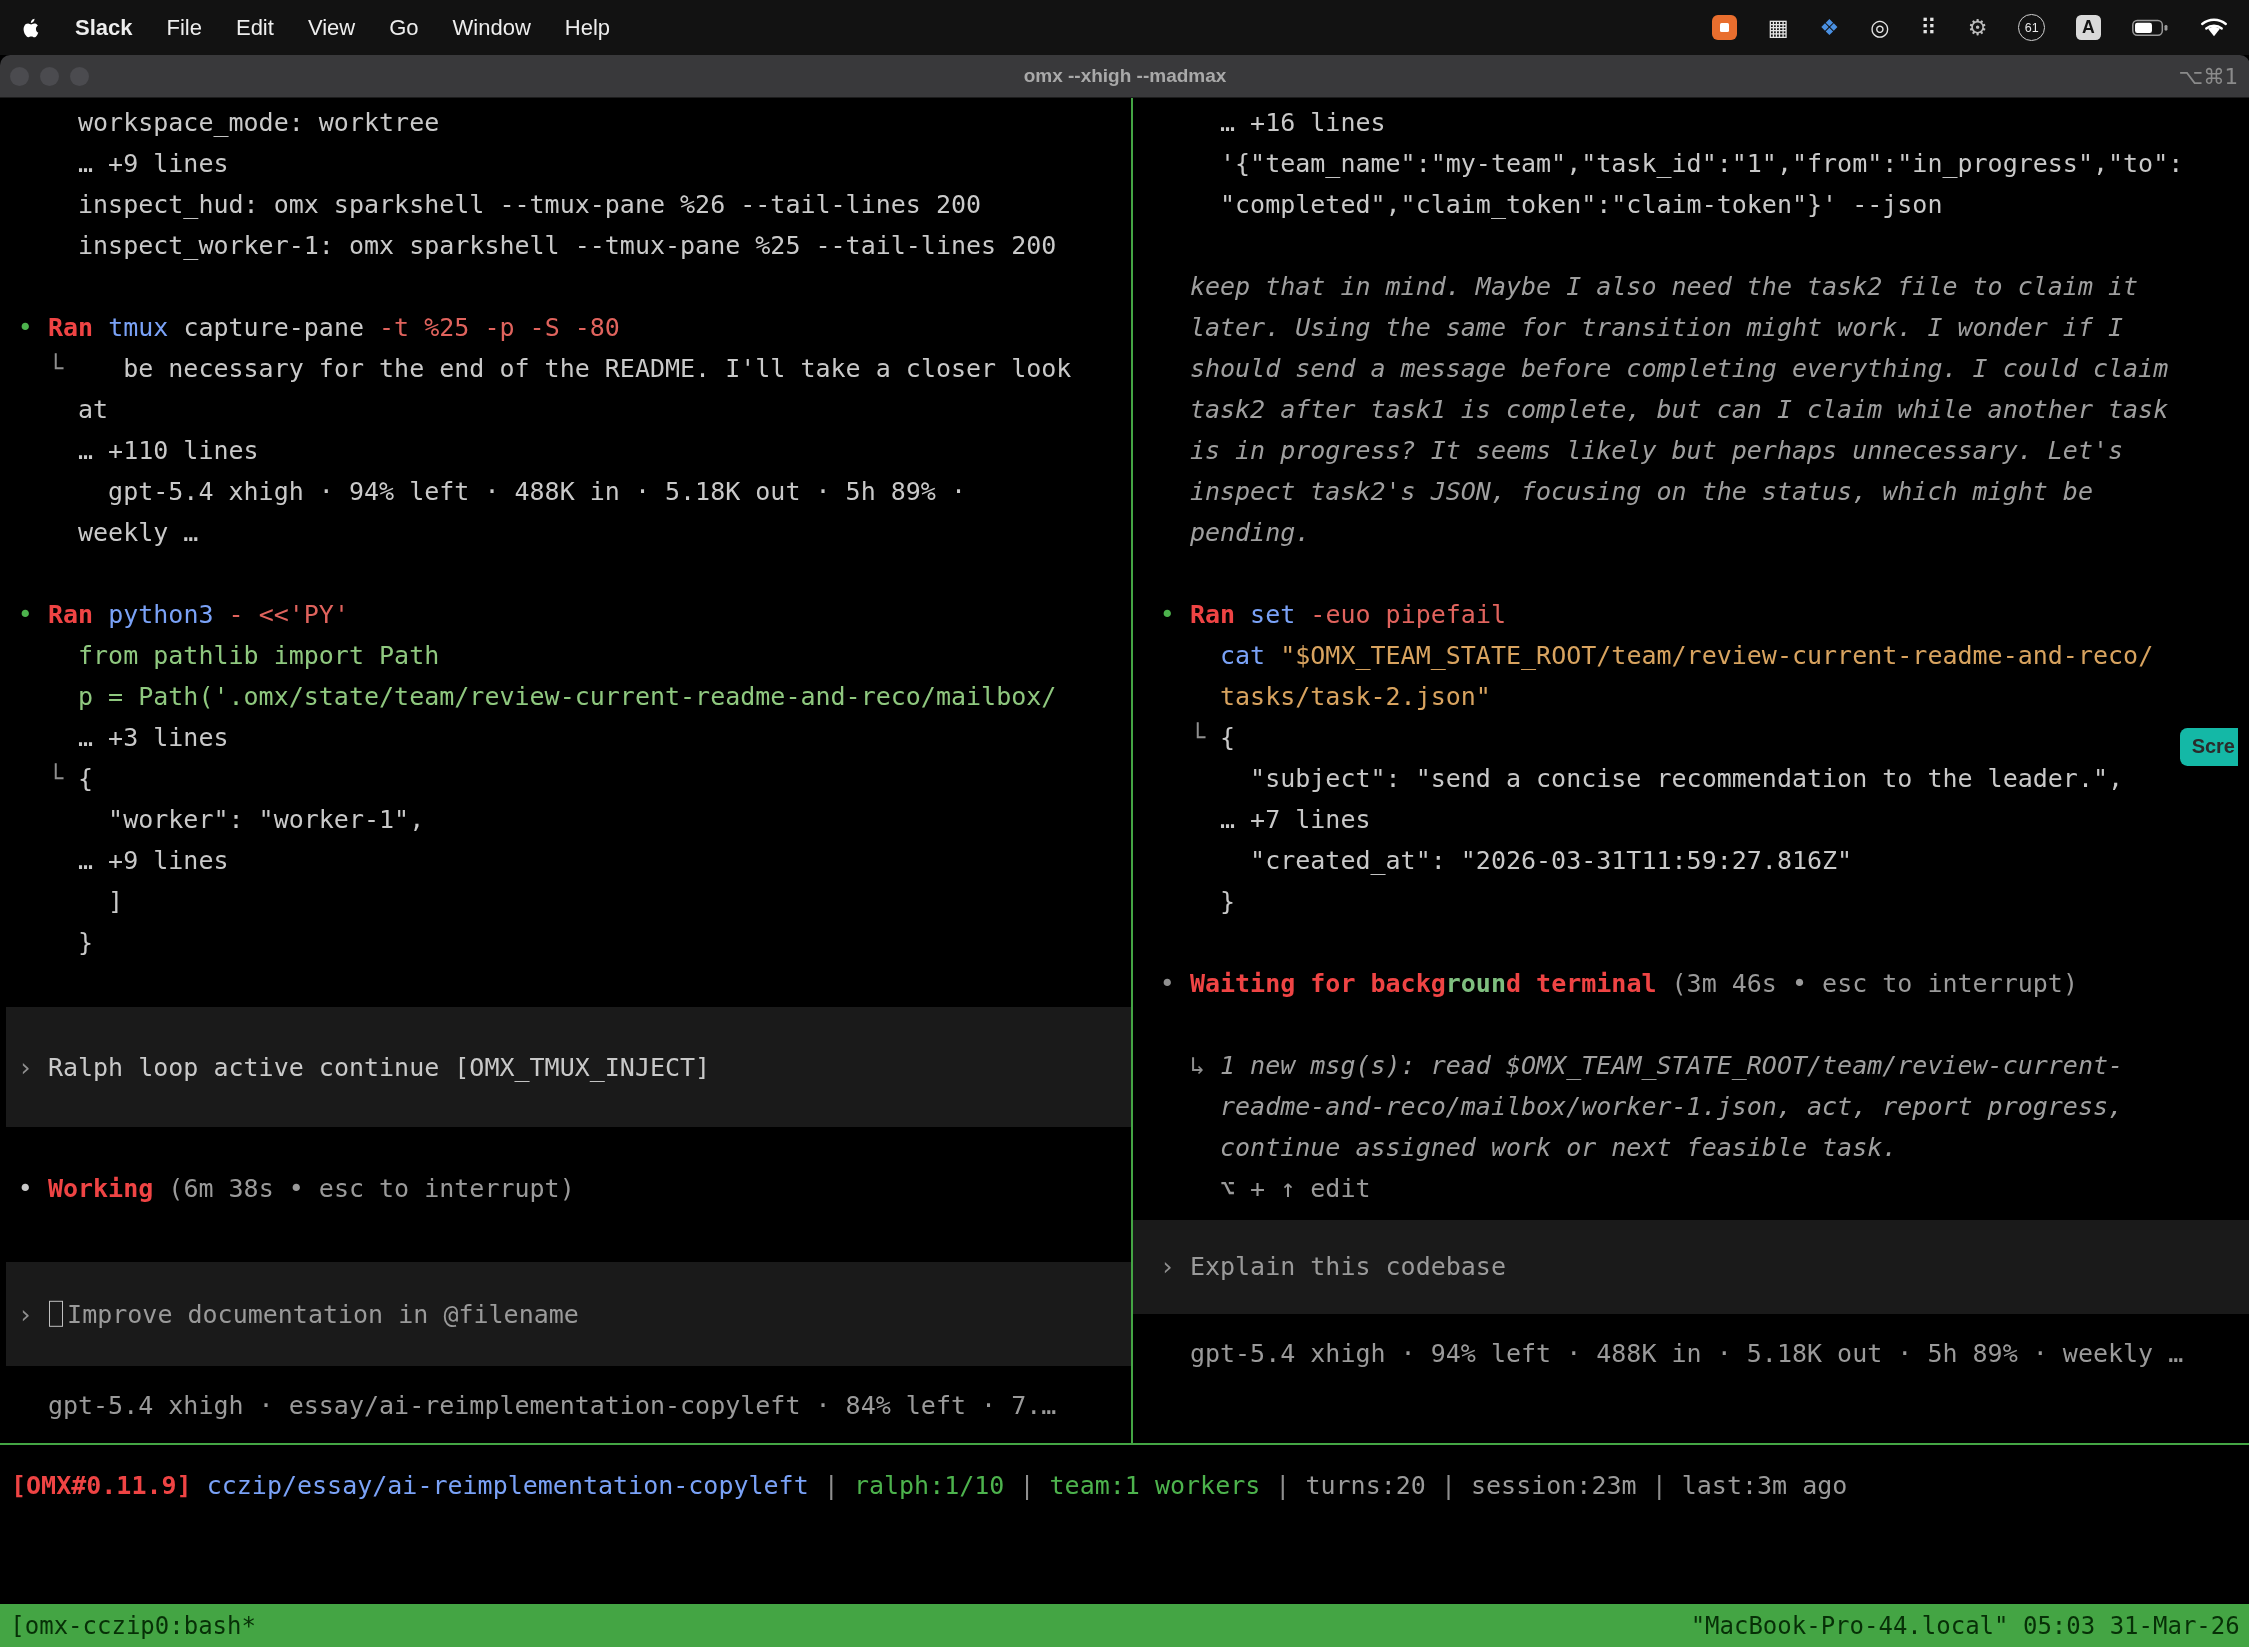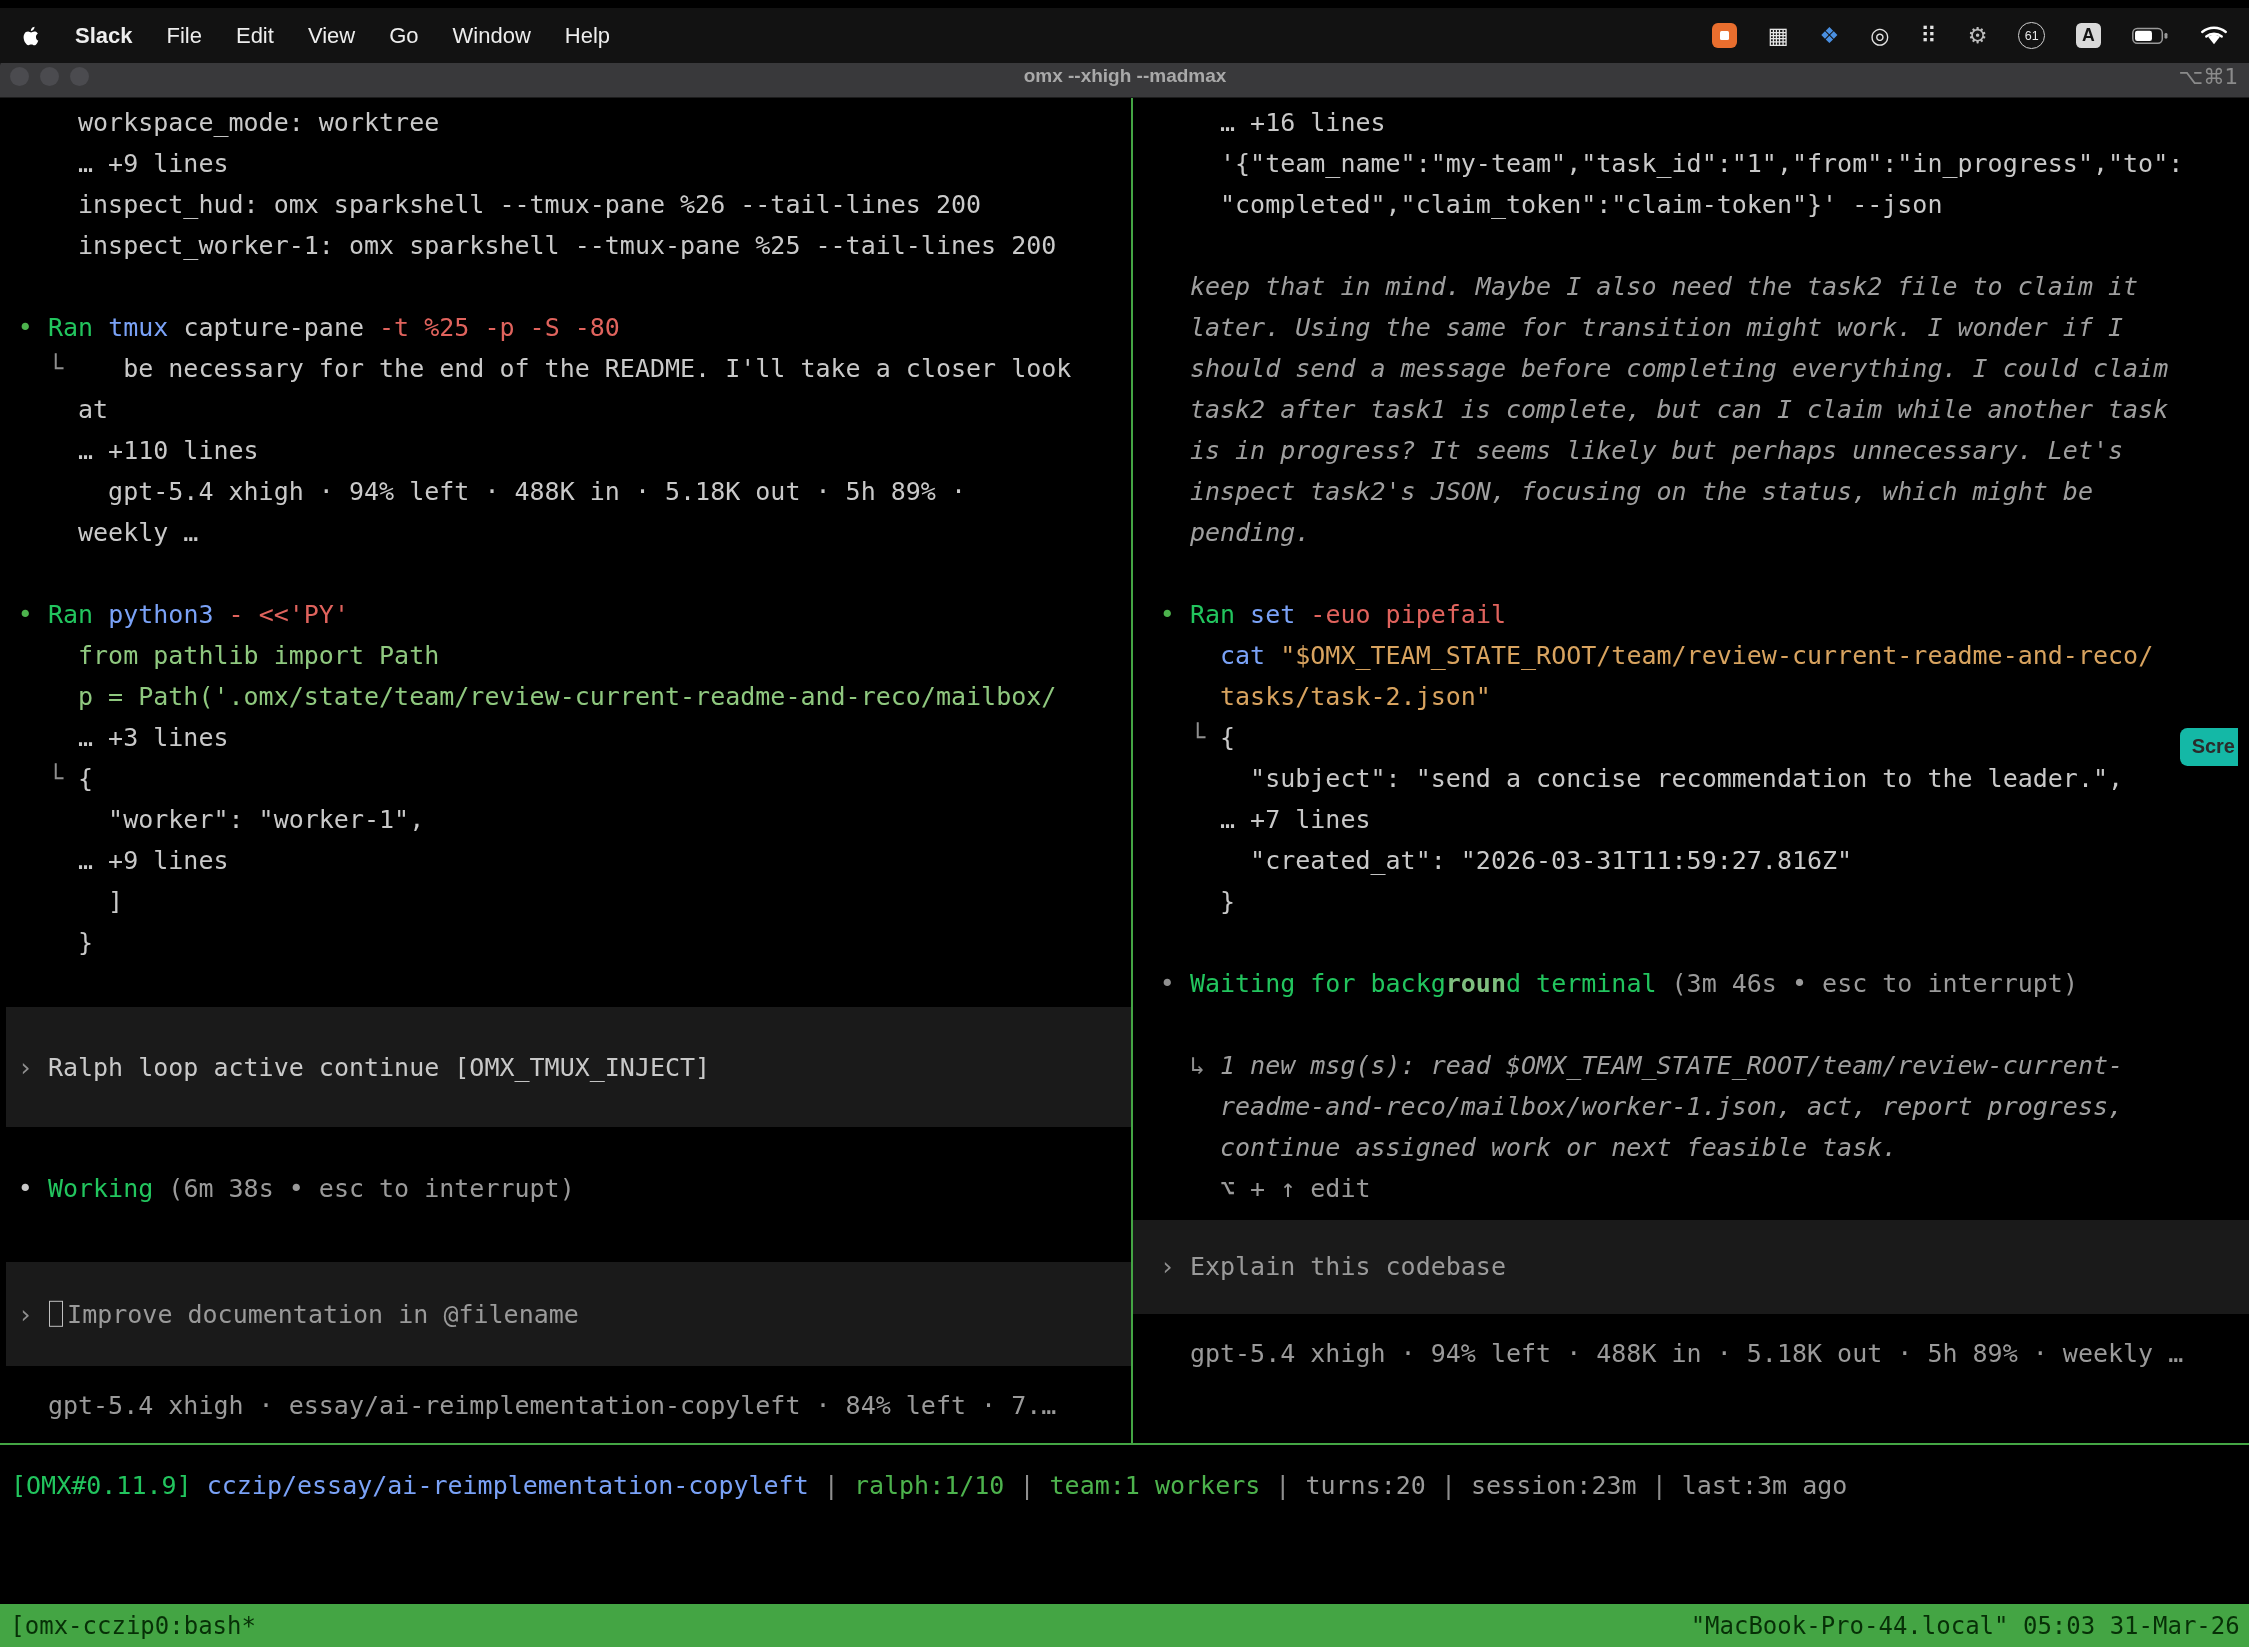--- a/index.html
+++ b/index.html
@@ -1,20 +1,20 @@
 <!DOCTYPE html>
 <html style="font-size:11.8px"><head>
 <meta charset="utf-8">
 <style>
   html,body{margin:0;padding:0;}
   body{width:2250px;height:1648px;background:#000;overflow:hidden;position:relative;
        font-family:"Liberation Sans",sans-serif;}
 
   
-  .menubar{position:absolute;top:8px;left:0;right:0;height:55px;background:#121212;
+  .menubar{position:absolute;top:0;left:0;right:0;height:55px;background:#121212;
            display:flex;align-items:center;justify-content:space-between;
            padding:0 22px;box-sizing:border-box;z-index:5;}
   .mb-left{display:flex;align-items:center;gap:34px;}
   .mb-item{color:#ededed;font-size:22px;}
   .mb-app{font-weight:700;}
   .mb-right{display:flex;align-items:center;gap:31px;}
   .glyph-icon{color:#e4e4e4;font-size:22px;font-family:"DejaVu Sans",sans-serif;line-height:25px;}
   .rec-icon{width:25px;height:25px;border-radius:5.9px;background:#e96e2e;
             display:flex;align-items:center;justify-content:center;}
   .rec-inner{width:8.9px;height:8.9px;background:#fff;border-radius:1.5px;}
@@ -50,21 +50,21 @@
   #omx-line .line{padding-left:11px;margin-top:20px;}
   .spacer{flex:1;}
   .tmuxbar{height:44px;background:#44a544;display:flex;justify-content:space-between;
            align-items:center;padding:0 10.3px;color:#073007;font-size:24px;}
 
   
   .c-df{color:#c9c9c9;}
   .c-dim{color:#8f8f8f;}
   .c-dim2{color:#9a9a9a;}
   .c-dimtx{color:#9a9a9a;}
-  .c-boldw{color:#22c55e;font-weight:normal;}
+  .c-boldw{color:#ef4444;font-weight:bold;}
   .c-gb{color:#4db34d;}
   .c-blue{color:#7aa2f7;}
   .c-red{color:#e0635d;}
   .c-green{color:#8fc87f;}
   .c-orange{color:#d8a35f;}
   .c-it{color:#9f9f9f;font-style:italic;}
   .c-boldgreen{color:#7fbf7f;font-weight:bold;}
   .cursor{display:inline-block;width:13.3px;height:26.6px;border:1.5px solid #c0c0c0;
           vertical-align:middle;margin:0 4.4px 0 1.5px;transform:translateY(-2.2px);box-sizing:border-box;}
 

